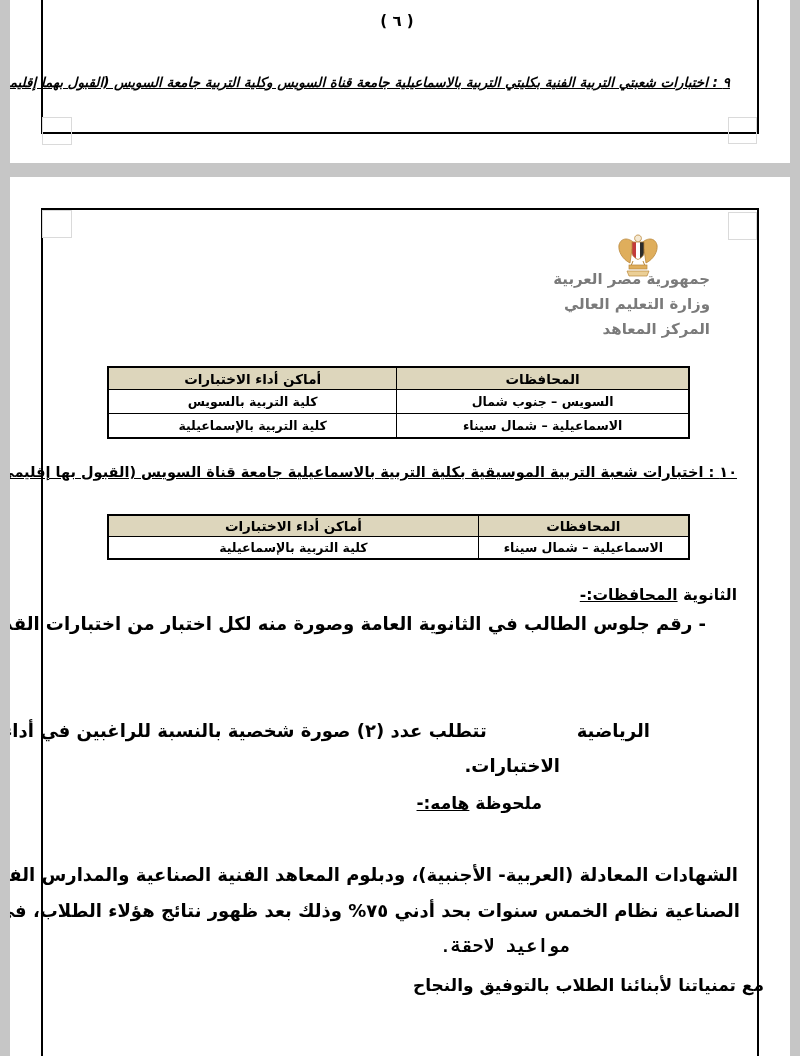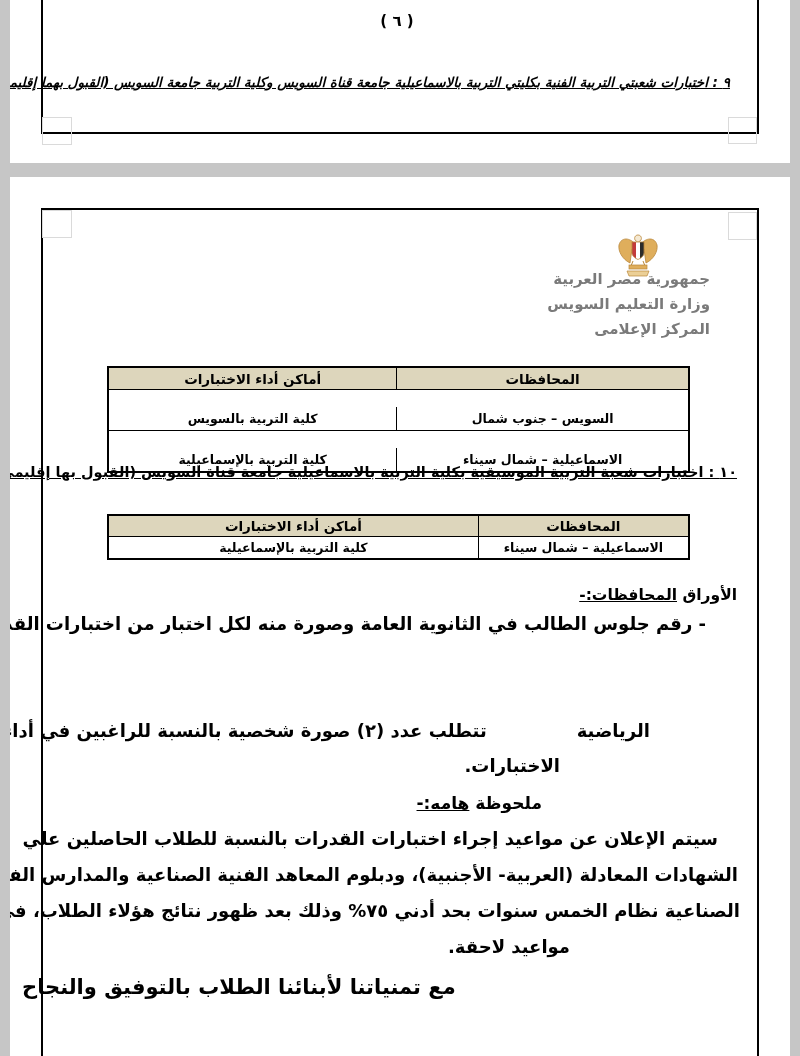--- a/index.html
+++ b/index.html
@@ -39,40 +39,40 @@
   .t-cell {
     display:flex; align-items:center; justify-content:center;
     font-size:12.5px; overflow:hidden;text-align:right;
   }
   .t-header { background:#DDD6BC; }
   .t-header .t-cell { font-size:13.5px; }
   .c-gov { border-left:1px solid #000; }
   .table1 .c-gov { width:50.3%; } .table1 .c-loc { width:49.7%; }
   .table2 .c-gov { width:36.2%; } .table2 .c-loc { width:63.8%; }
   .table1 .t-header .t-cell { height:21px; }
-  .table1 .t-body .t-cell { height:23px;margin-top:17px; }
+  .table1 .t-body .t-cell { height:23px; }
   .table2 .t-header .t-cell { height:20px; }
   .table2 .t-body .t-cell { height:21px; }
 
   .h10 { top:287px; right:53px; font-size:14.5px; text-decoration:underline; }
   .docs-title { top:409px; right:53px; font-size:15.5px; }
   .note-title { top:616px; right:248px; font-size:17px;margin-left:20px; }
   .u { text-decoration:underline; }
 
   .body18 { font-size:18px; line-height:26px; }
   .b1l1 { top:434px; right:84px; }
   .b1l2 { top:470px; right:157px; }
   .b2l1 { top:506px; right:84px; }
   .b2l2 { top:541px; right:140px; }
   .b2l3 { top:576px; right:230px; }
   .pl1 { top:649px; right:72px; }
   .pl2 { top:685px; right:52px; }
   .pl3 { top:721px; right:50px; }
-  .pl4 { top:757px; right:220px; }
-  .closing { top:798px; left:12px; right:26px; text-align:left; font-size:21px; }
+  .pl4 { top:757px; right:220px;font-family:Liberation Mono, monospace; }
+  .closing { top:798px; left:0; right:26px; text-align:right; font-size:17px; }
 </style>
 </head>
 <body>
 
 <div class="viewport">
 
   <div class="page page-prev">
     <div class="pborder"></div>
     <div class="cmark" style="left:32px; top:117px; width:28px; height:26px;"></div>
     <div class="cmark" style="left:718px; top:117px; width:27px; height:25px;"></div>
@@ -101,22 +101,22 @@
           <rect x="24" y="9" width="4" height="18" fill="#2B2B2B"></rect>
         </g>
         <path d="M16 9 H28 V20 C28 24 22 26.5 22 26.5 C16 24 16 20 16 20 Z" fill="none" stroke="#B9873A" stroke-width="0.8"></path>
         <path d="M17 28 L15 33 M27 28 L29 33" stroke="#B9873A" stroke-width="1"></path>
         <rect x="13" y="32" width="18" height="4" fill="#DFAE5C" stroke="#B9873A" stroke-width="0.7"></rect>
         <path d="M11 38 H33 L31 43 H13 Z" fill="#EBCF96" stroke="#B9873A" stroke-width="0.7"></path>
       </svg>
     </div>
 
     <div class="line gray g1">جمهورية مصر العربية</div>
-    <div class="line gray g2">وزارة التعليم السويس</div>
-    <div class="line gray g3">المركز الإعلامى</div>
+    <div class="line gray g2">وزارة التعليم العالي</div>
+    <div class="line gray g3">المركز المعاهد</div>
 
     <div class="doc-table table1">
       <div class="t-row t-header">
         <div class="t-cell c-gov">المحافظات</div>
         <div class="t-cell c-loc">أماكن أداء الاختبارات</div>
       </div>
       <div class="t-row t-body">
         <div class="t-cell c-gov">السويس – جنوب شمال</div>
         <div class="t-cell c-loc">كلية التربية بالسويس</div>
       </div>
@@ -132,29 +132,28 @@
       <div class="t-row t-header">
         <div class="t-cell c-gov">المحافظات</div>
         <div class="t-cell c-loc">أماكن أداء الاختبارات</div>
       </div>
       <div class="t-row t-body">
         <div class="t-cell c-gov">الاسماعيلية – شمال سيناء</div>
         <div class="t-cell c-loc">كلية التربية بالإسماعيلية</div>
       </div>
     </div>
 
-    <div class="line docs-title"><span>الأوراق </span><span class="u">المحافظات:-</span></div>
+    <div class="line docs-title"><span>الثانوية </span><span class="u">المحافظات:-</span></div>
 
     <div class="line body18 b1l1">- رقم جلوس الطالب في الثانوية العامة وصورة منه لكل اختبار من اختبارات القدرات</div>
     <div class="line body18 b2l2">الرياضية     تتطلب عدد (٢) صورة شخصية بالنسبة للراغبين في أداء هذه</div>
     <div class="line body18 b2l3">الاختبارات.</div>
 
     <div class="line note-title"><span>ملحوظة </span><span class="u">هامه:-</span></div>
 
-    <div class="line body18 pl1">سيتم الإعلان عن مواعيد إجراء اختبارات القدرات بالنسبة للطلاب الحاصلين علي</div>
     <div class="line body18 pl2">الشهادات المعادلة (العربية- الأجنبية)، ودبلوم المعاهد الفنية الصناعية والمدارس الفنية</div>
     <div class="line body18 pl3">الصناعية نظام الخمس سنوات بحد أدني ٧٥% وذلك بعد ظهور نتائج هؤلاء الطلاب، فى</div>
     <div class="line body18 pl4">مواعيد لاحقة.</div>
 
     <div class="line closing">مع تمنياتنا لأبنائنا الطلاب بالتوفيق والنجاح</div>
   </div>
 
 </div>
 
 </body></html>

